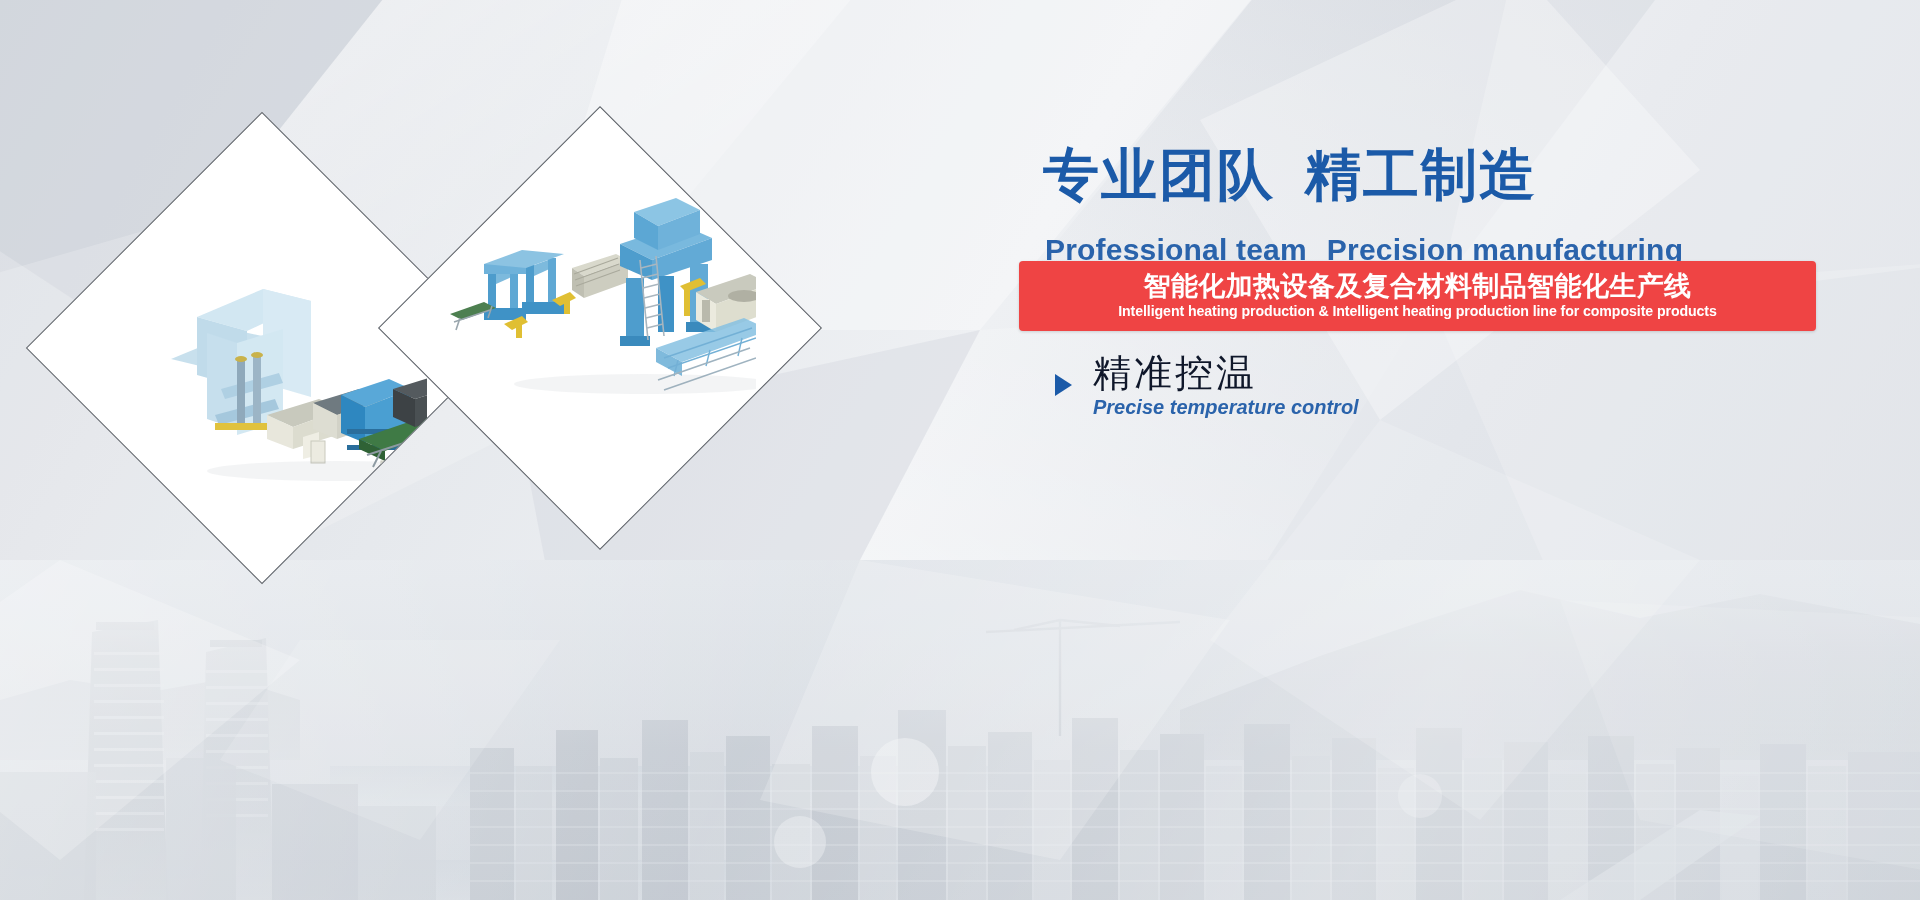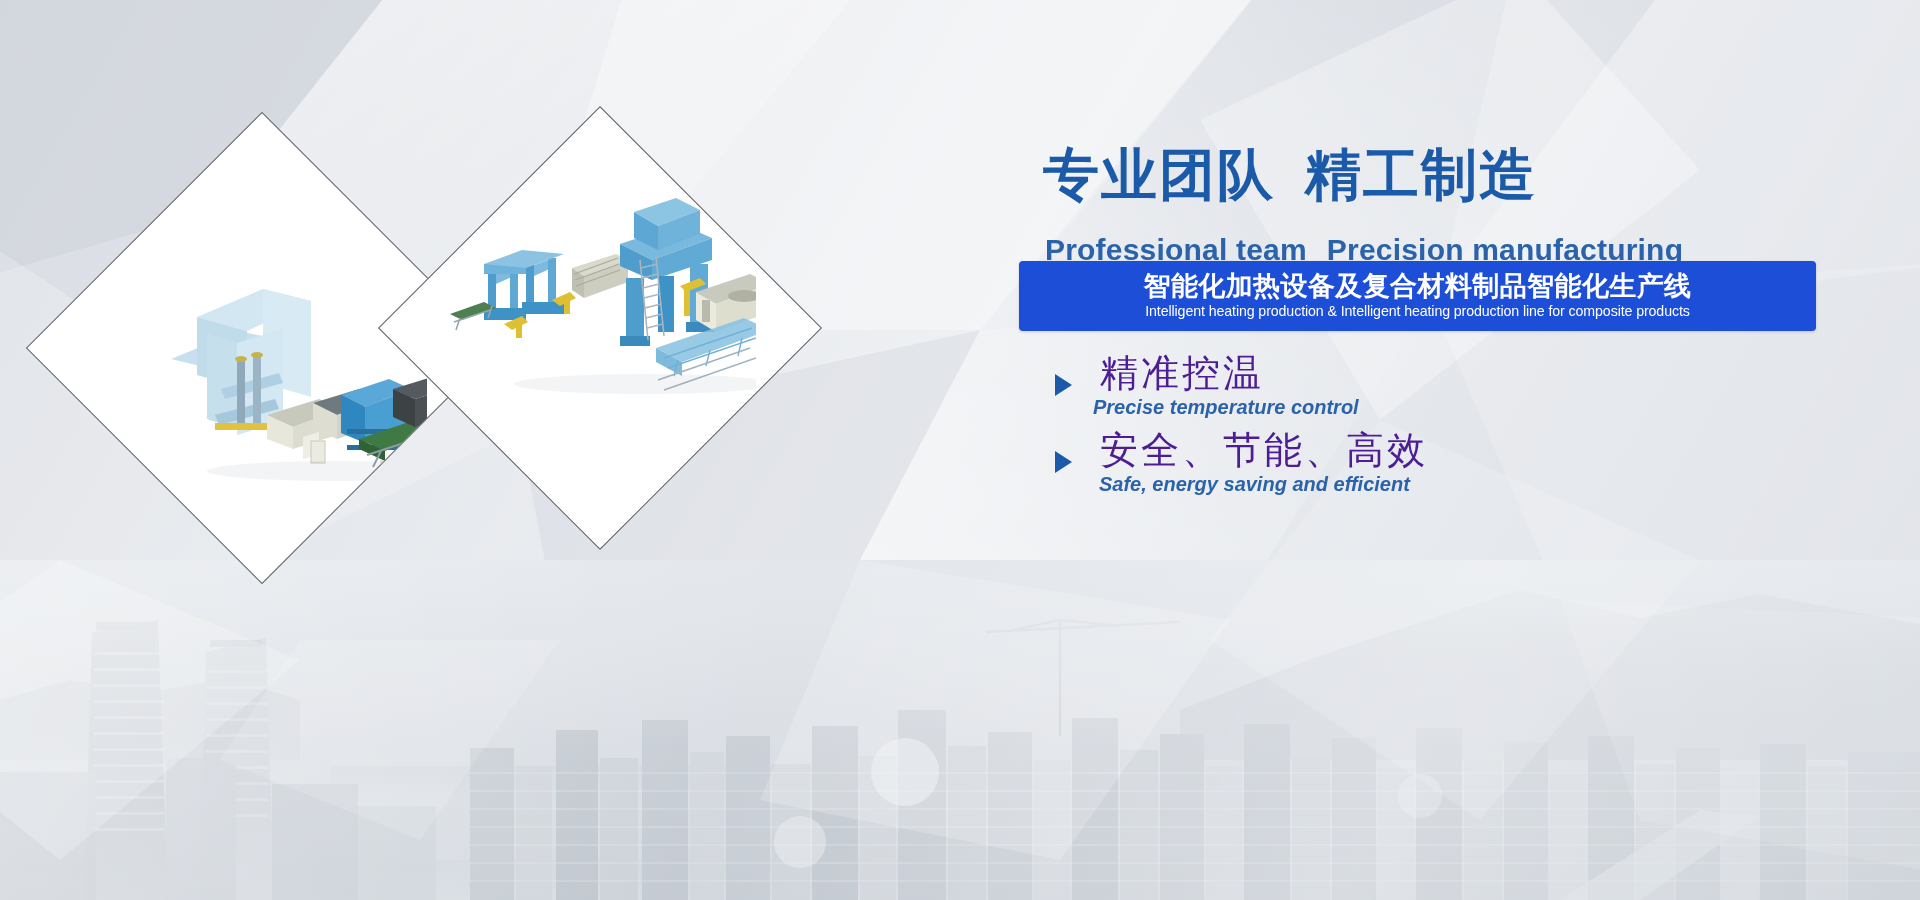--- a/index.html
+++ b/index.html
@@ -73,49 +73,49 @@
     color:#2a63ab;
     font-size:30px;line-height:1.1;font-weight:700;letter-spacing:.2px;
     white-space:nowrap;
     margin-top:35px;
   }
   .headline-sub .gap{display:inline-block;width:20px;}
 
   
   .product-bar{
     position:absolute;left:-24px;top:261px;width:797px;height:70px;
-    background:#1d4ed8;
+    background:#ef4444;
     border-radius:4px;
     box-shadow:0 1px 3px rgba(0,0,0,.15);
     display:flex;flex-direction:column;justify-content:center;
     padding:0 12px;box-sizing:border-box;
   }
   .product-cn{
     color:#ffffff;font-size:27px;font-weight:700;letter-spacing:.4px;
     line-height:1.12;white-space:nowrap;text-align:center;
   }
   .product-en{
-    color:#ffffff;font-size:14.2px;font-weight:400;letter-spacing:-.1px;
+    color:#ffffff;font-size:14.2px;font-weight:700;letter-spacing:-.1px;
     line-height:1.25;white-space:nowrap;text-align:center;margin-top:2px;
   }
 
   
   .features{position:absolute;left:0;top:352px;width:860px;}
   .feature{position:relative;height:77px;}
   .bullet{
     position:absolute;left:12px;top:22px;
     width:0;height:0;
     border-top:11px solid transparent;
     border-bottom:11px solid transparent;
     border-left:17px solid #1b5aa8;
   }
   .feat-cn{
     position:absolute;left:50px;top:0;
-    color:#4c1d95;font-size:38px;font-weight:500;letter-spacing:3px;
-    line-height:1.15;white-space:nowrap;margin-left:7px;
+    color:#0f172a;font-size:38px;font-weight:500;letter-spacing:3px;
+    line-height:1.15;white-space:nowrap;
   }
   .feat-en{
     position:absolute;top:44px;
     color:#2a63ab;font-size:20px;font-weight:700;letter-spacing:0;
     line-height:1.15;white-space:nowrap;font-style:italic;
   }
   .feature:nth-child(1) .feat-en{left:50px;}
   .feature:nth-child(2) .feat-en{left:56px;}
   .feature:nth-child(3) .feat-en{left:46px;}
   .feature:nth-child(4) .feat-en{left:50px;}
@@ -505,22 +505,17 @@
     <div class="features">
 
       <div class="feature">
         <span class="bullet"></span>
         <span class="feat-cn">精准控温</span>
         <span class="feat-en">Precise temperature control</span>
       </div>
 
 
 
-      <div class="feature">
-        <span class="bullet"></span>
-        <span class="feat-cn">安全、节能、高效</span>
-        <span class="feat-en">Safe, energy saving and efficient</span>
-      </div>
 
     </div>
   </div>
 
 </div>
 
 </body></html>

